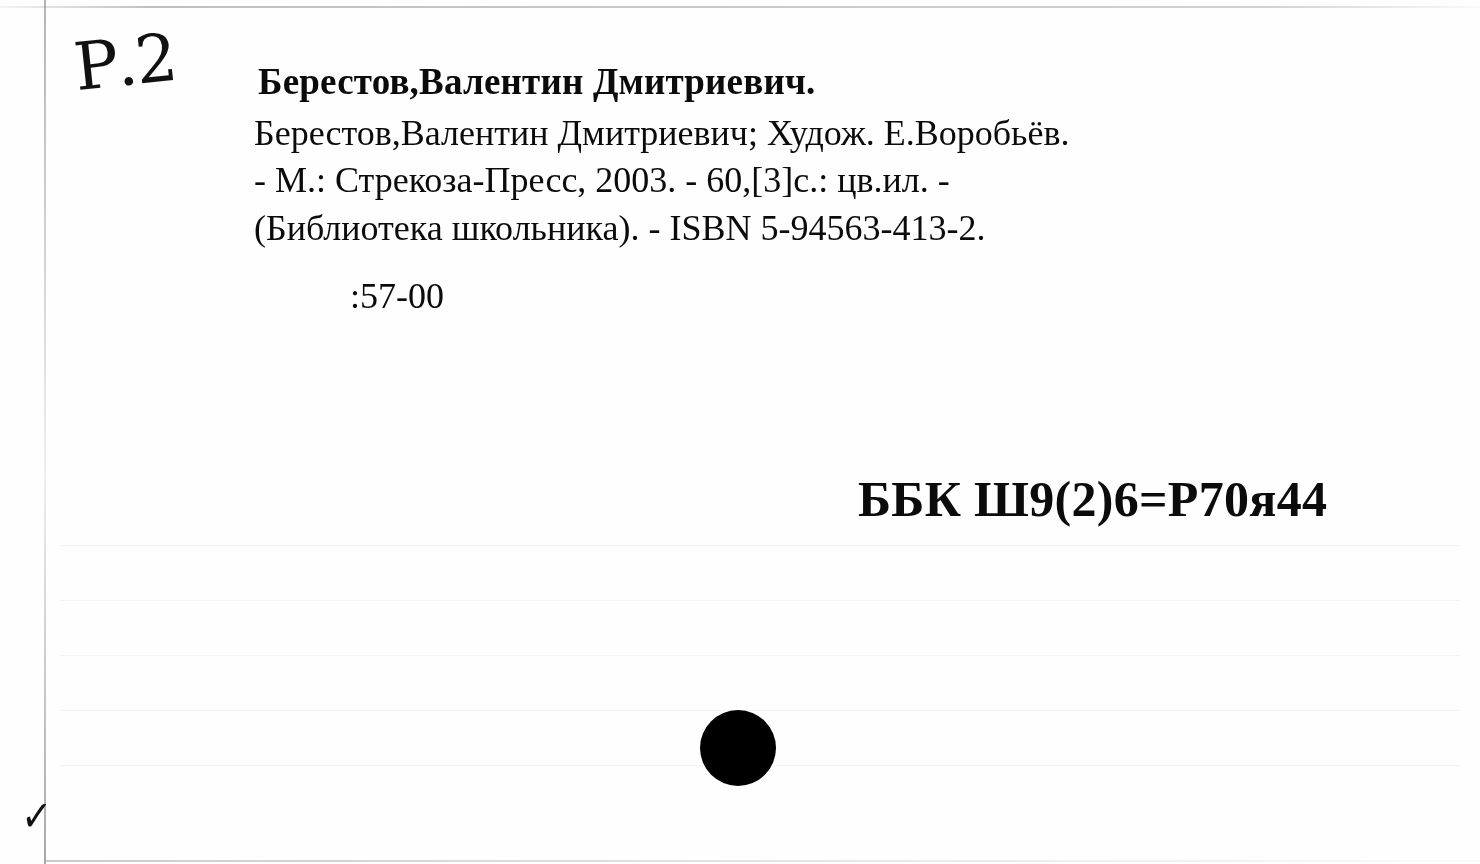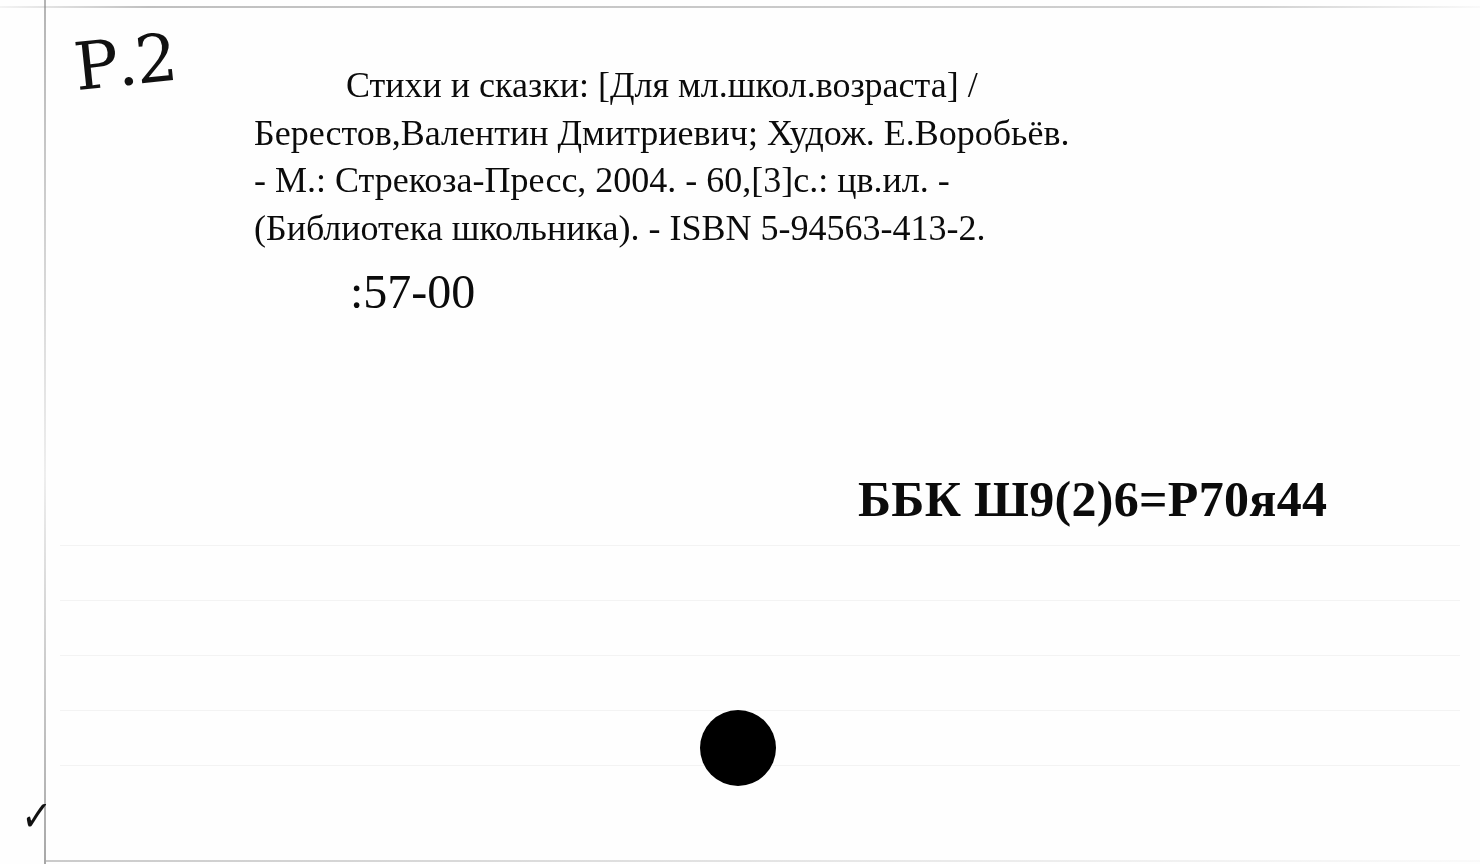--- a/index.html
+++ b/index.html
@@ -86,24 +86,24 @@
     line-height: 1.32;
     white-space: pre;
   }
   .body-line.indent {
     text-indent: 88px;
   }
   .body-line.shift {
     margin-left: -4px;
   }
   .price-line {
-    font-size: 48px;
+    font-size: 36px;
     line-height: 1.32;
     text-indent: 92px;
-    margin-top: 8px;
+    margin-top: 20px;
   }
 
   
   .bbk {
     position: absolute;
     left: 858px;
     top: 470px;
     font-size: 50px;
     font-weight: bold;
     letter-spacing: 0.3px;
@@ -140,23 +140,23 @@
 
   <div class="rule" style="top:545px"></div>
   <div class="rule" style="top:600px"></div>
   <div class="rule" style="top:655px"></div>
   <div class="rule" style="top:710px"></div>
   <div class="rule" style="top:765px"></div>
 
   <div class="shelfmark">Р.2</div>
 
   <div class="entry">
-    <div class="body-line indent">Стихи и сказки: [Для мл.школ.возраста] /</div>
+    <div class="author-heading">Берестов,Валентин Дмитриевич.</div>
     <div class="body-line shift">Берестов,Валентин Дмитриевич; Худож. Е.Воробьёв.</div>
-    <div class="body-line shift">- М.: Стрекоза-Пресс, 2004. - 60,[3]с.: цв.ил. -</div>
+    <div class="body-line shift">- М.: Стрекоза-Пресс, 2003. - 60,[3]с.: цв.ил. -</div>
     <div class="body-line shift">(Библиотека школьника). - ISBN 5-94563-413-2.</div>
     <div class="price-line">:57-00</div>
   </div>
 
   <div class="bbk">ББК Ш9(2)6=Р70я44</div>
 
   <div class="stamp-dot"></div>
 
   <div class="checkmark">✓</div>
 </div>

